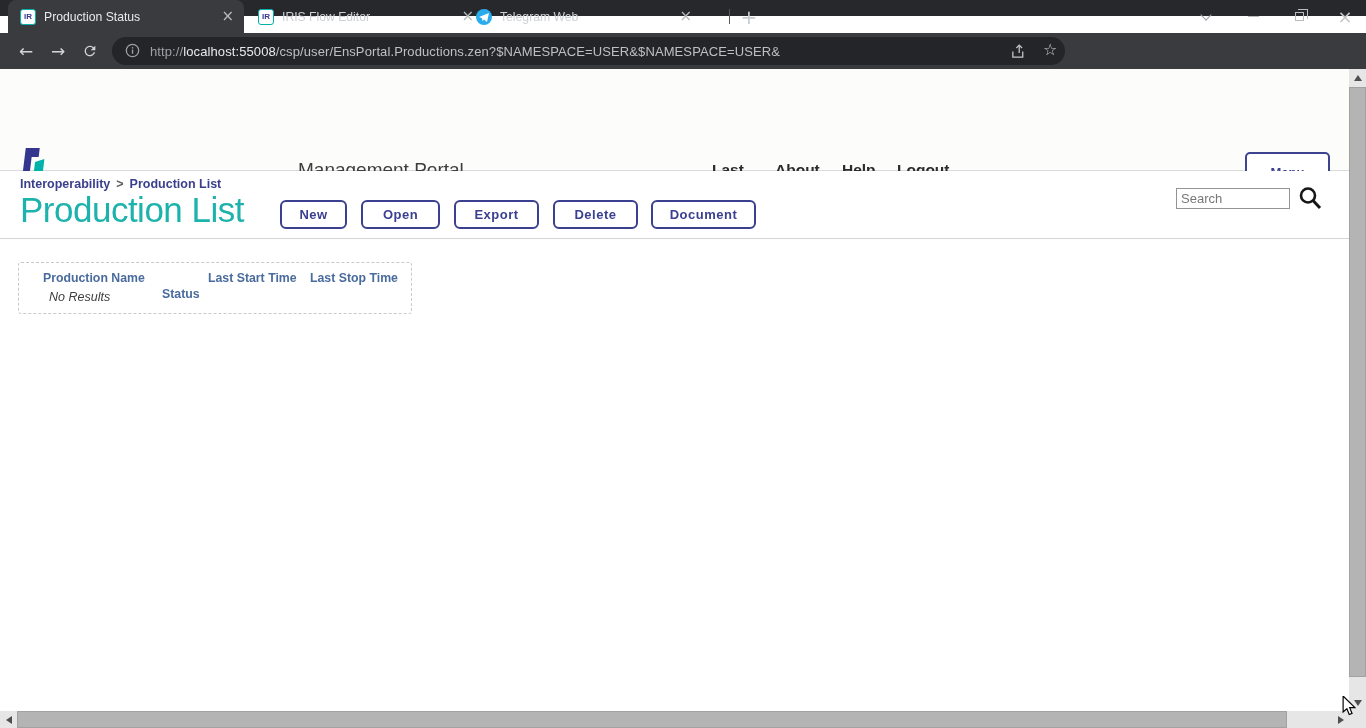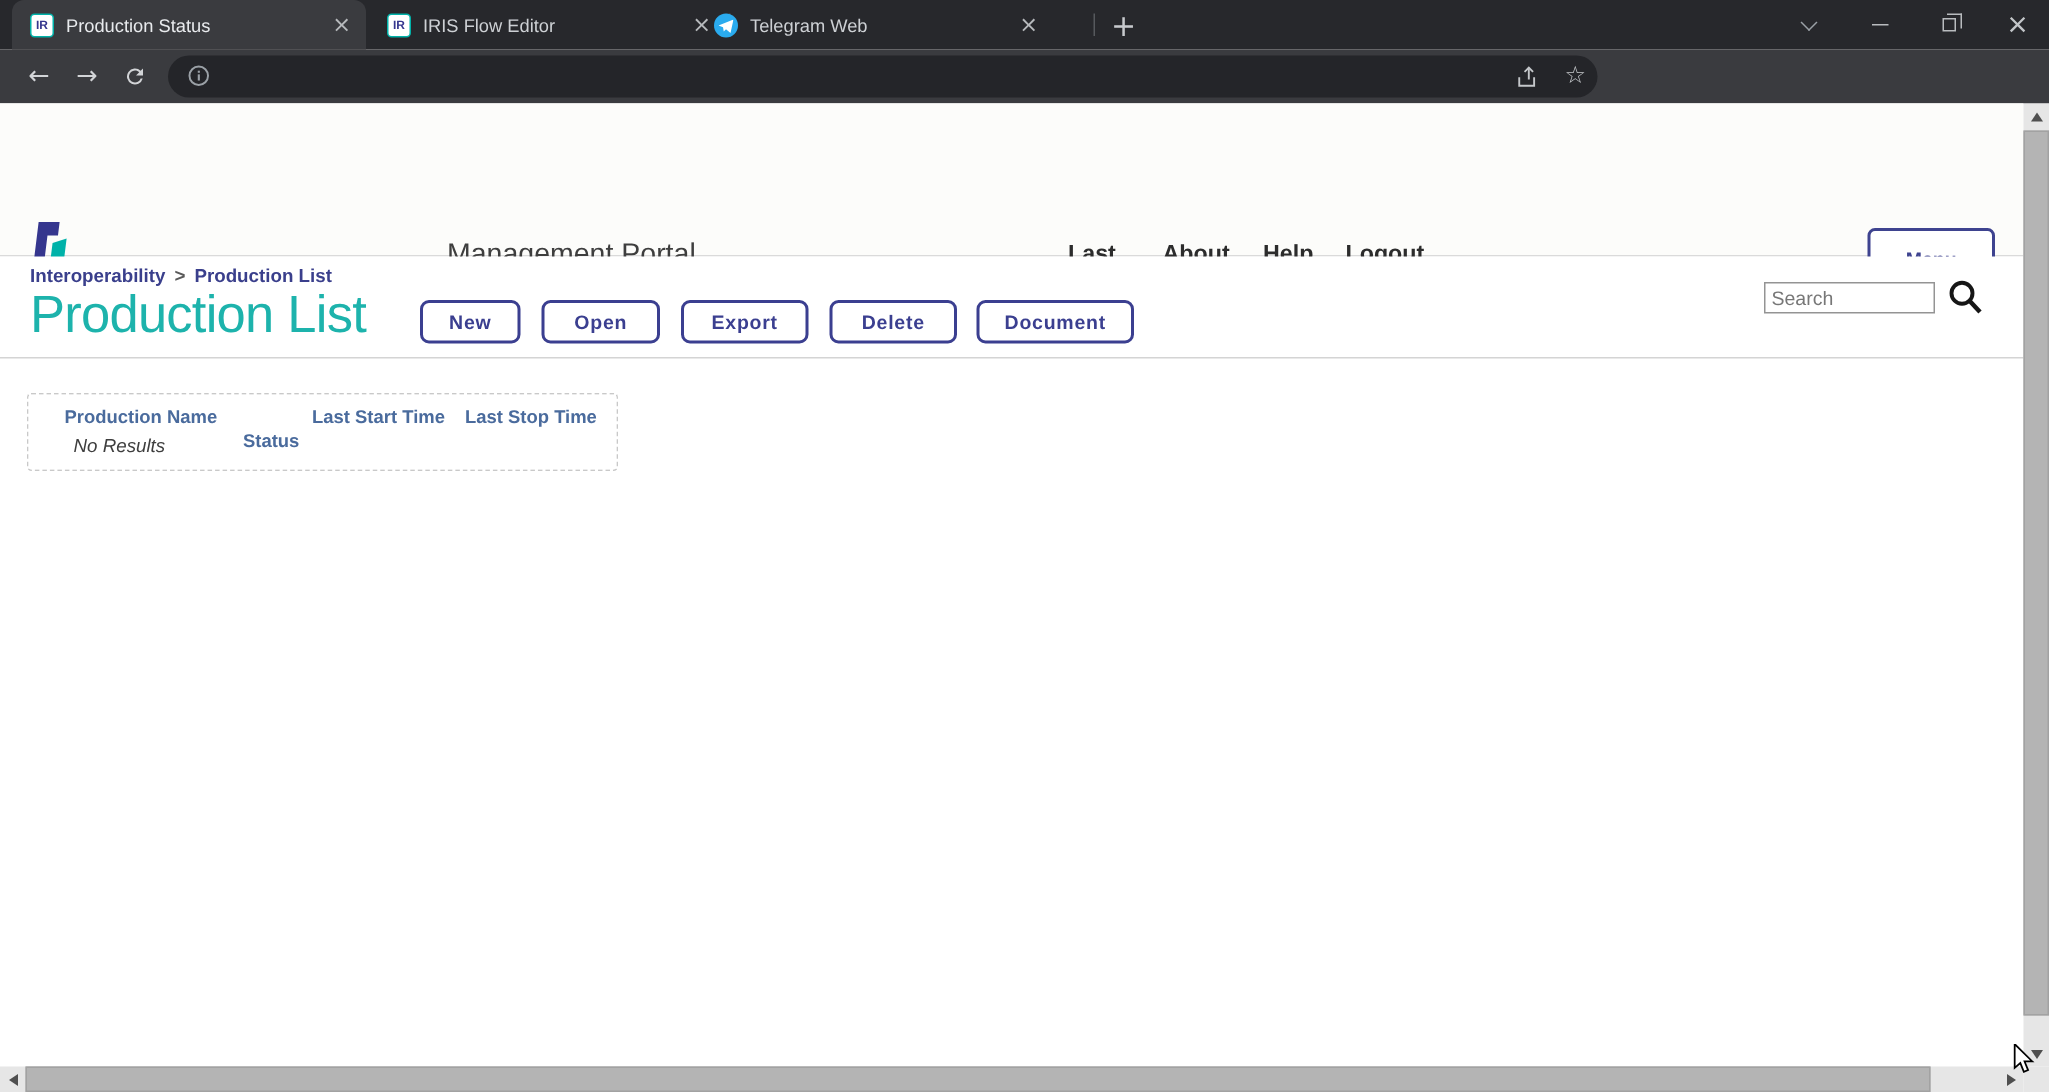--- a/index.html
+++ b/index.html
@@ -2,21 +2,21 @@
 <html><head>
 <meta charset="utf-8">
 <style>
   * { margin:0; padding:0; box-sizing:border-box; }
   html,body { width:1366px; height:728px; }
   body { font-family:"Liberation Sans","DejaVu Sans",sans-serif; }
   #screen { position:relative; width:1366px; height:728px; overflow:hidden; background:#fff; }
   .abs { position:absolute; }
 
   
-  #tabbar { left:0; top:0; width:1366px; height:33px; background:#27282c; }
+  #tabbar { left:0; top:0; width:1366px; height:16px; background:#27282c; }
   .tab { position:absolute; top:0; height:33px; display:flex; align-items:center; }
   .tab.active { background:#3a3b3f; border-radius:8px 8px 0 0; }
   .tab-title { font-size:12.2px; color:#cdd0d4; white-space:nowrap; overflow:hidden; flex:1; }
   .tab.active .tab-title { color:#e8eaed; }
   .favicon-iris { width:16px; height:16px; margin:0 8px 0 12px; background:#fff; border:1.5px solid #00b2a9;
     border-radius:3px; font-size:8px; font-weight:bold; color:#35368e; display:flex; align-items:center; justify-content:center; flex:none; }
   .favicon-tg { width:16px; height:16px; margin:0 8px 0 12px; border-radius:50%; background:#2aabee; position:relative; flex:none; }
   .favicon-tg svg { position:absolute; left:3px; top:4px; }
   .tab-close { font-family:"DejaVu Sans",sans-serif; color:#b7babd; font-size:15px; margin:0 10px 0 6px; cursor:default; line-height:1; }
   .tab-sep { position:absolute; top:9px; width:1px; height:15px; background:#56595d; }
@@ -141,20 +141,21 @@
         </svg>
     </div>
     <div id="omnibox">
       <span id="omni-info">
         <svg width="15" height="15" viewBox="0 0 16 16">
             <circle cx="8" cy="8" r="6.6" fill="none" stroke="#9aa0a6" stroke-width="1.4"></circle>
             <rect x="7.3" y="7" width="1.5" height="4.4" fill="#9aa0a6"></rect>
             <rect x="7.3" y="4.4" width="1.5" height="1.5" fill="#9aa0a6"></rect>
           </svg>
       </span>
+      <span id="omni-url"><span class="url-scheme">http://</span><span class="url-host">localhost:55008</span><span class="url-path">/csp/user/EnsPortal.Productions.zen?$NAMESPACE=USER&amp;$NAMESPACE=USER&amp;</span></span>
       <span id="omni-share">
         <svg width="17" height="17" viewBox="0 0 24 24" fill="none" stroke="#c4c7ca" stroke-width="1.8">
             <path d="M4 12v8h14v-8"></path>
             <path d="M9 7l4-4 4 4"></path>
             <path d="M13 3v11"></path>
           </svg>
       </span>
       <span id="omni-star">☆</span>
     </div>
     <div class="ext" style="left:1075px;">

